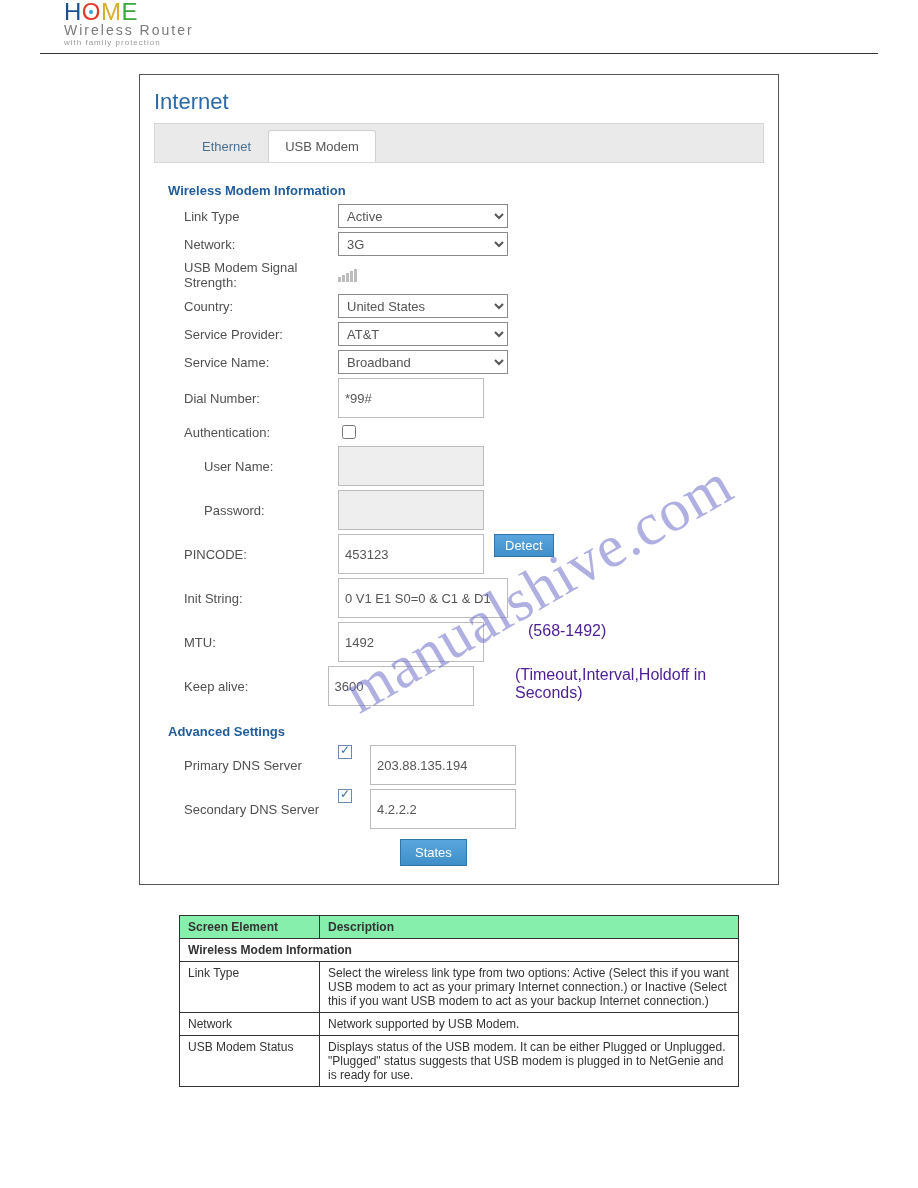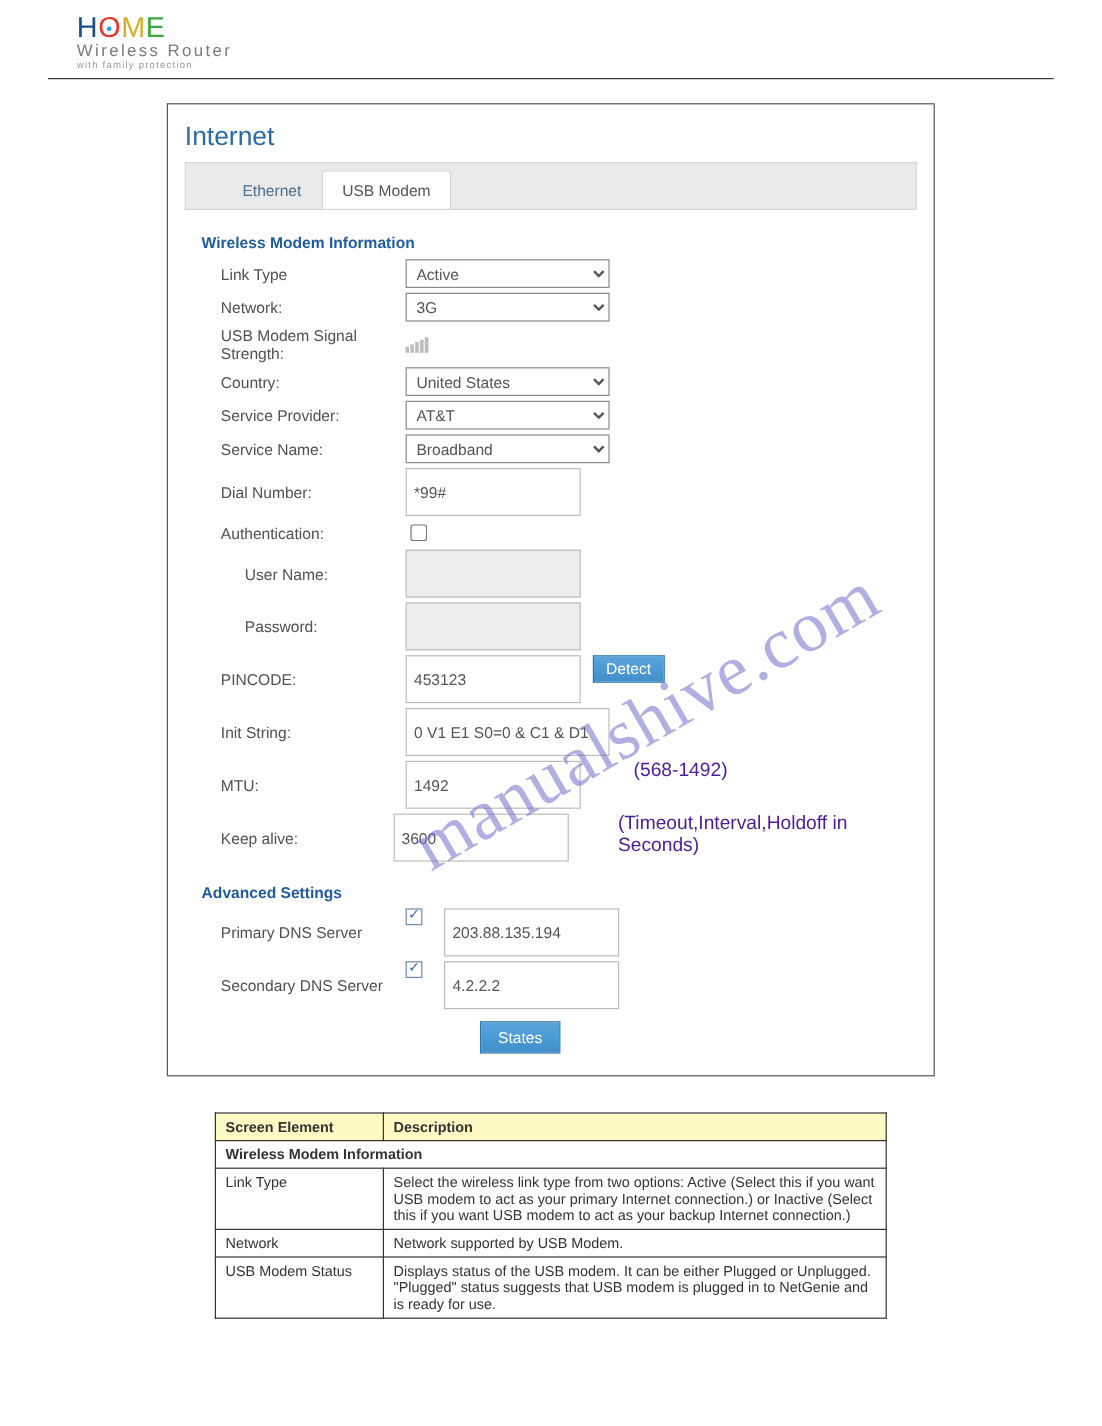--- a/index.html
+++ b/index.html
@@ -4,21 +4,21 @@
 <style>
   * { box-sizing: border-box; }
   body {
     margin: 0;
     font-family: Arial, Helvetica, sans-serif;
     font-size: 13px;
     color: #333;
     background: #fff;
     width: 918px;
   }
-  .page-wrap { padding: 12px 40px 40px 40px; }
+  .page-wrap { padding: 0 40px 40px 40px; }
   .top-rule {
     border: none;
     border-top: 1px solid #333;
     margin: 0 0 18px 0;
   }
   
   .logo-area { margin: 0 0 6px 24px; }
   .logo-text { font-size: 24px; font-weight: 400; letter-spacing: 0.5px; line-height: 1; }
   .logo-h { color: #194f8f; }
   .logo-o { position: relative; display: inline-block; color: #e23a2a; }
@@ -154,21 +154,21 @@
     width: 560px;
     margin: 0 auto;
     border-collapse: collapse;
   }
   .desc-table td, .desc-table th {
     border: 1px solid #333;
     padding: 4px 8px;
     font-size: 12px;
     vertical-align: top;
   }
-  .desc-table thead td { background: #fef9c3; font-weight: bold; }
+  .desc-table thead td { background: #86efac; font-weight: bold; }
   .desc-table .sub-head td { font-weight: bold; }
   .desc-col-lbl { width: 140px; }
   .desc-col-desc { }
 
   
   .footer-bar {
     margin-top: 80px;
     width: 100%;
     height: 28px;
     background: linear-gradient(#f6f9fc, #e7eef5);

